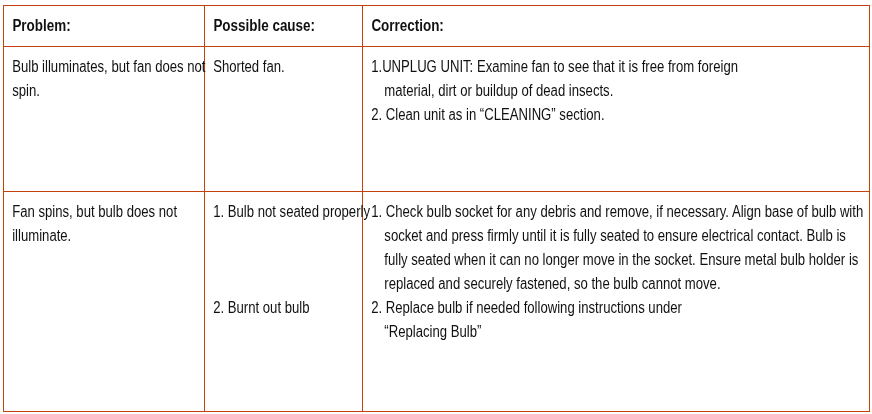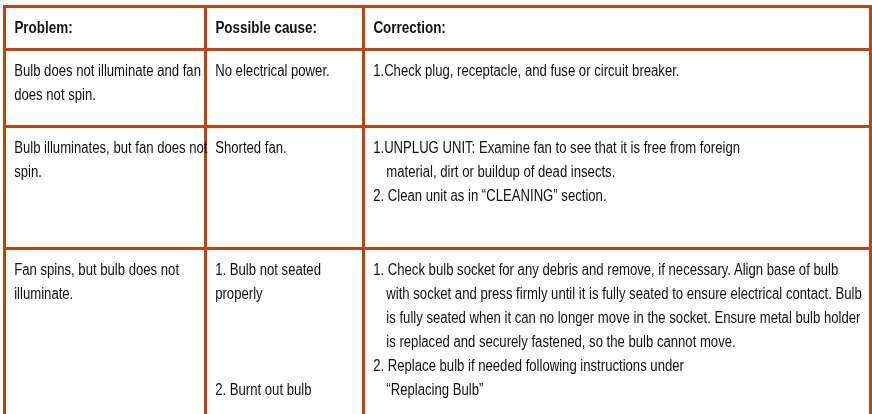--- a/index.html
+++ b/index.html
@@ -21,21 +21,21 @@
       width: 866px;
       height: 407px;
     }
     table {
       border-collapse: collapse;
       width: 100%;
       height: 100%;
       table-layout: fixed;
     }
     td, th {
-      border: 3px solid #c2410c;
+      border: 1px solid #c2410c;
       vertical-align: top;
       text-align: left;
       padding: 0;
     }
     th {
       font-weight: bold;
       font-size: 17px;
       height: 40px;
       vertical-align: middle;
     }
@@ -83,35 +83,20 @@
         </th>
         <th>
           <div class="cell">Possible cause:</div>
         </th>
         <th>
           <div class="cell">Correction:</div>
         </th>
       </tr>
     </thead>
     <tbody>
-      <tr class="r1">
-        <td>
-          <div class="cell">Bulb does not illuminate and fan does not spin.</div>
-        </td>
-        <td>
-          <div class="cell">
-            <div>No electrical power.</div>
-          </div>
-        </td>
-        <td>
-          <div class="cell">
-            <div>1.Check plug, receptacle, and fuse or circuit breaker.</div>
-          </div>
-        </td>
-      </tr>
       <tr class="r2">
         <td>
           <div class="cell">Bulb illuminates, but fan does not spin.</div>
         </td>
         <td>
           <div class="cell">
             <div>Shorted fan.</div>
           </div>
         </td>
         <td>

